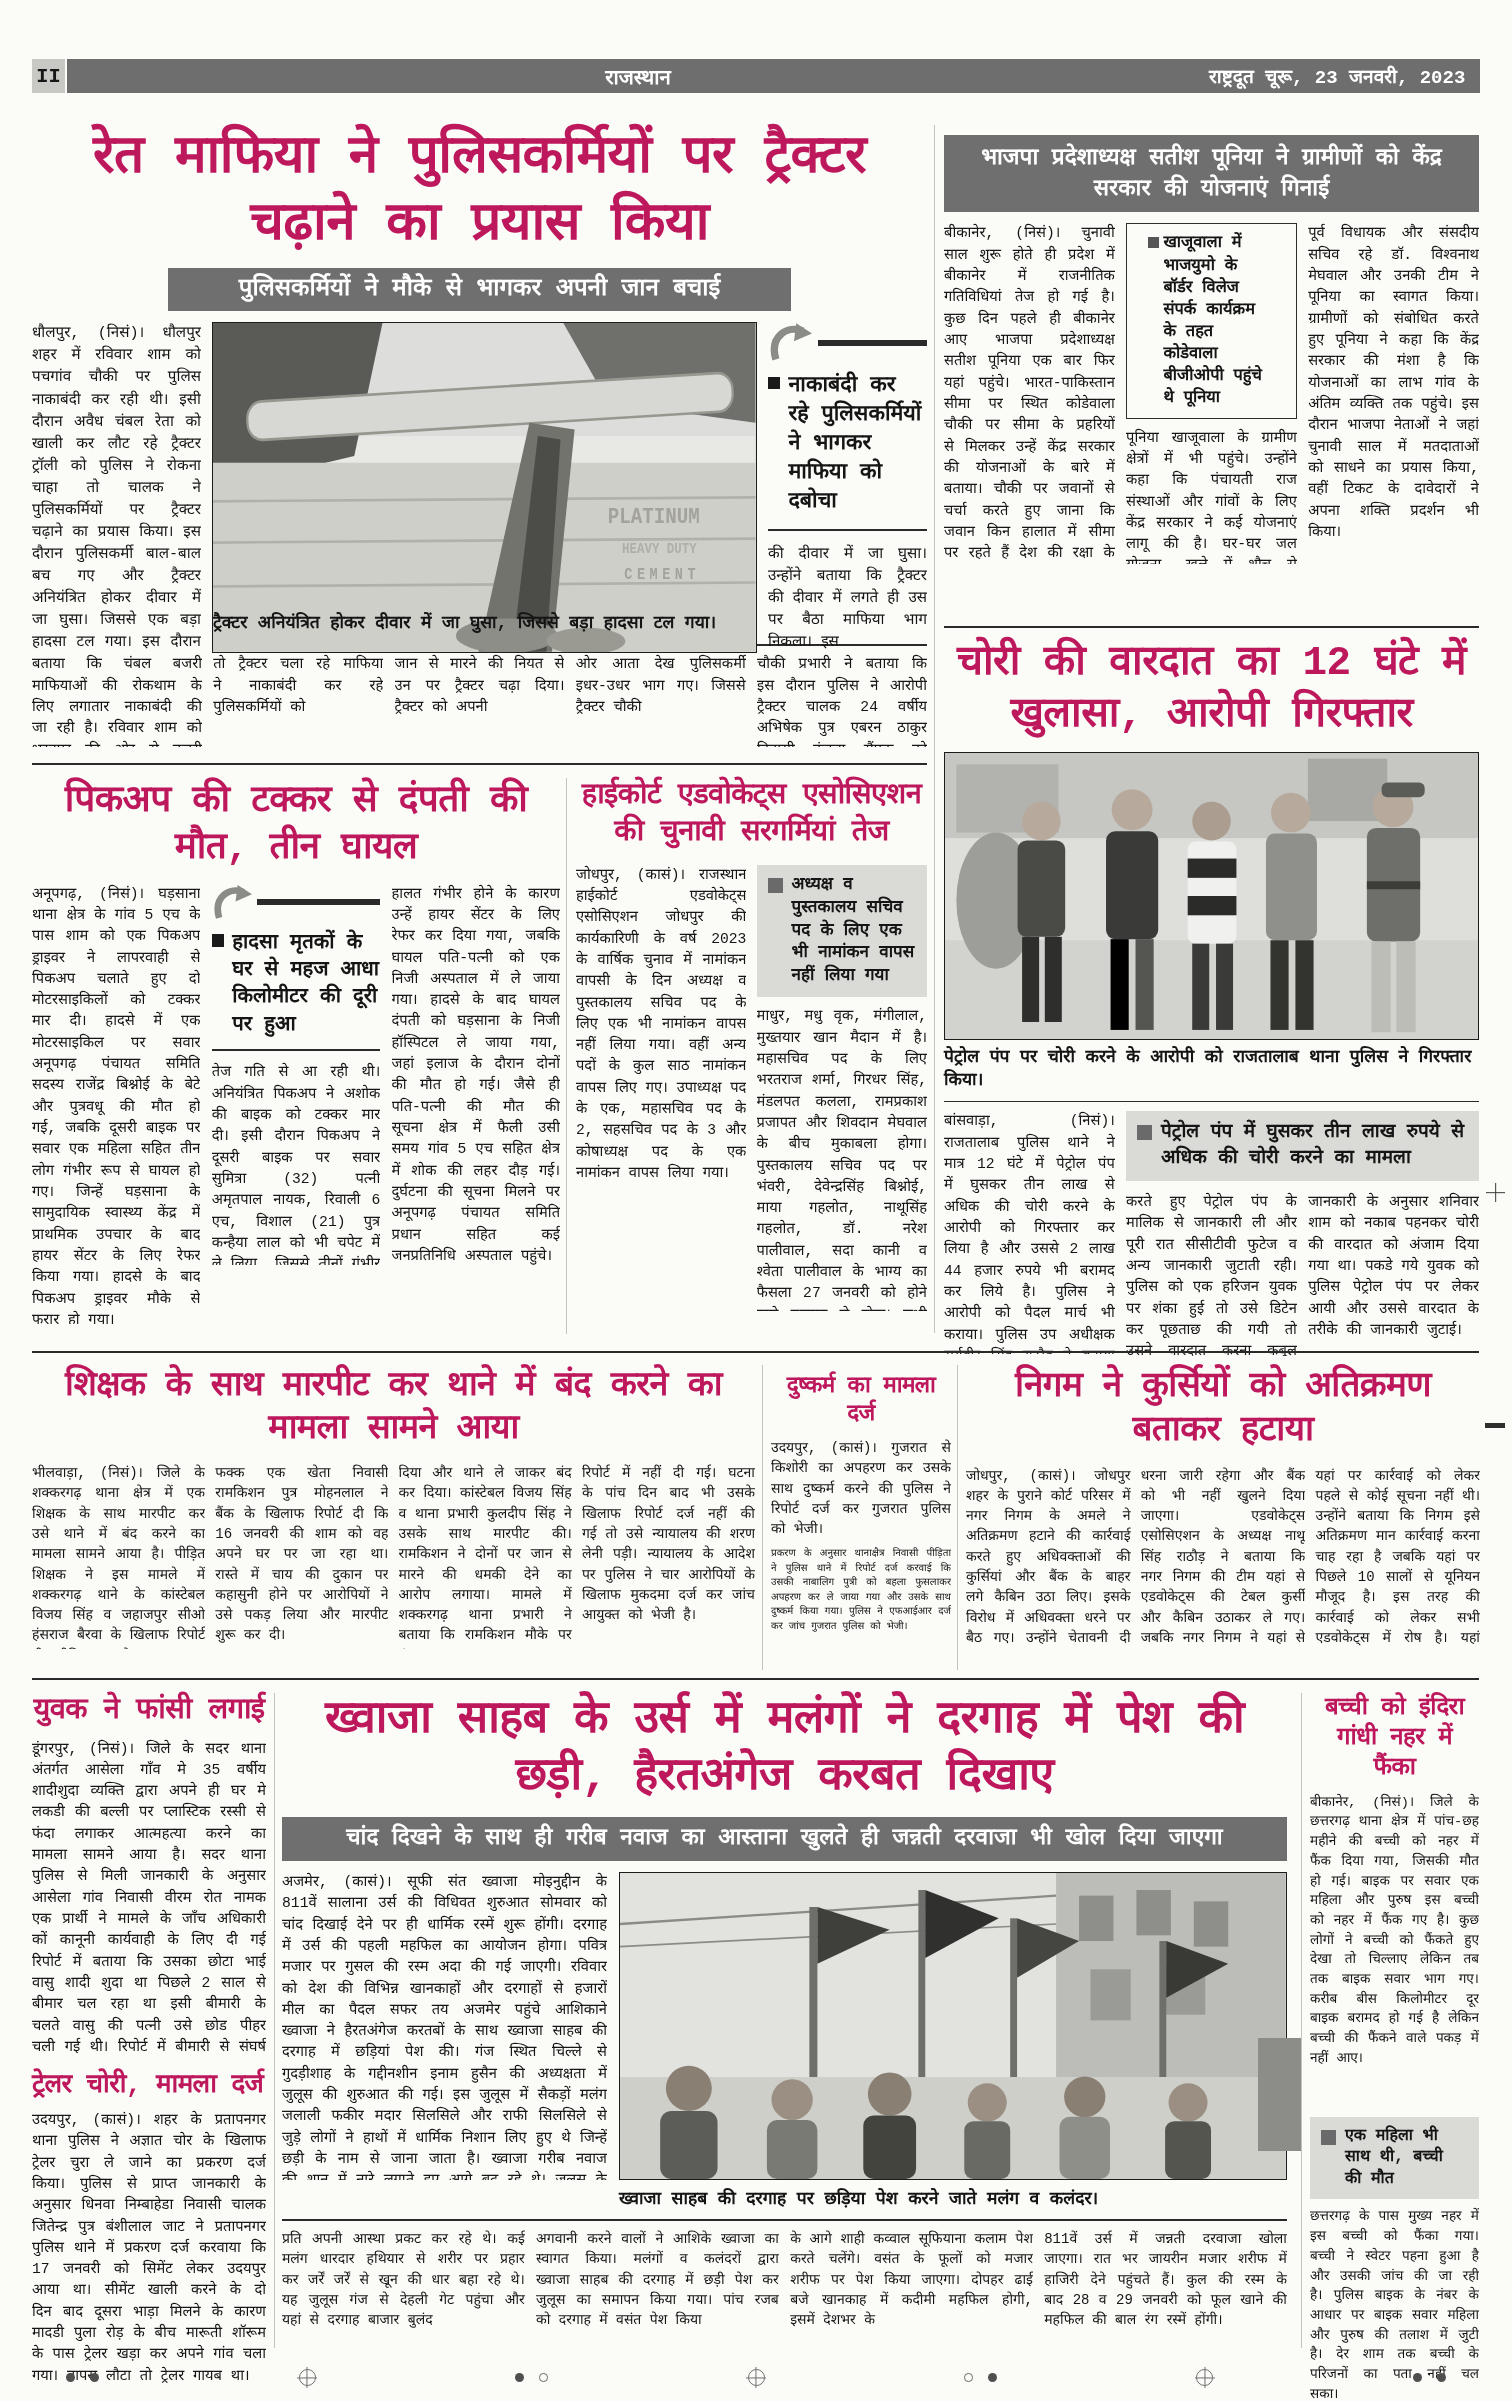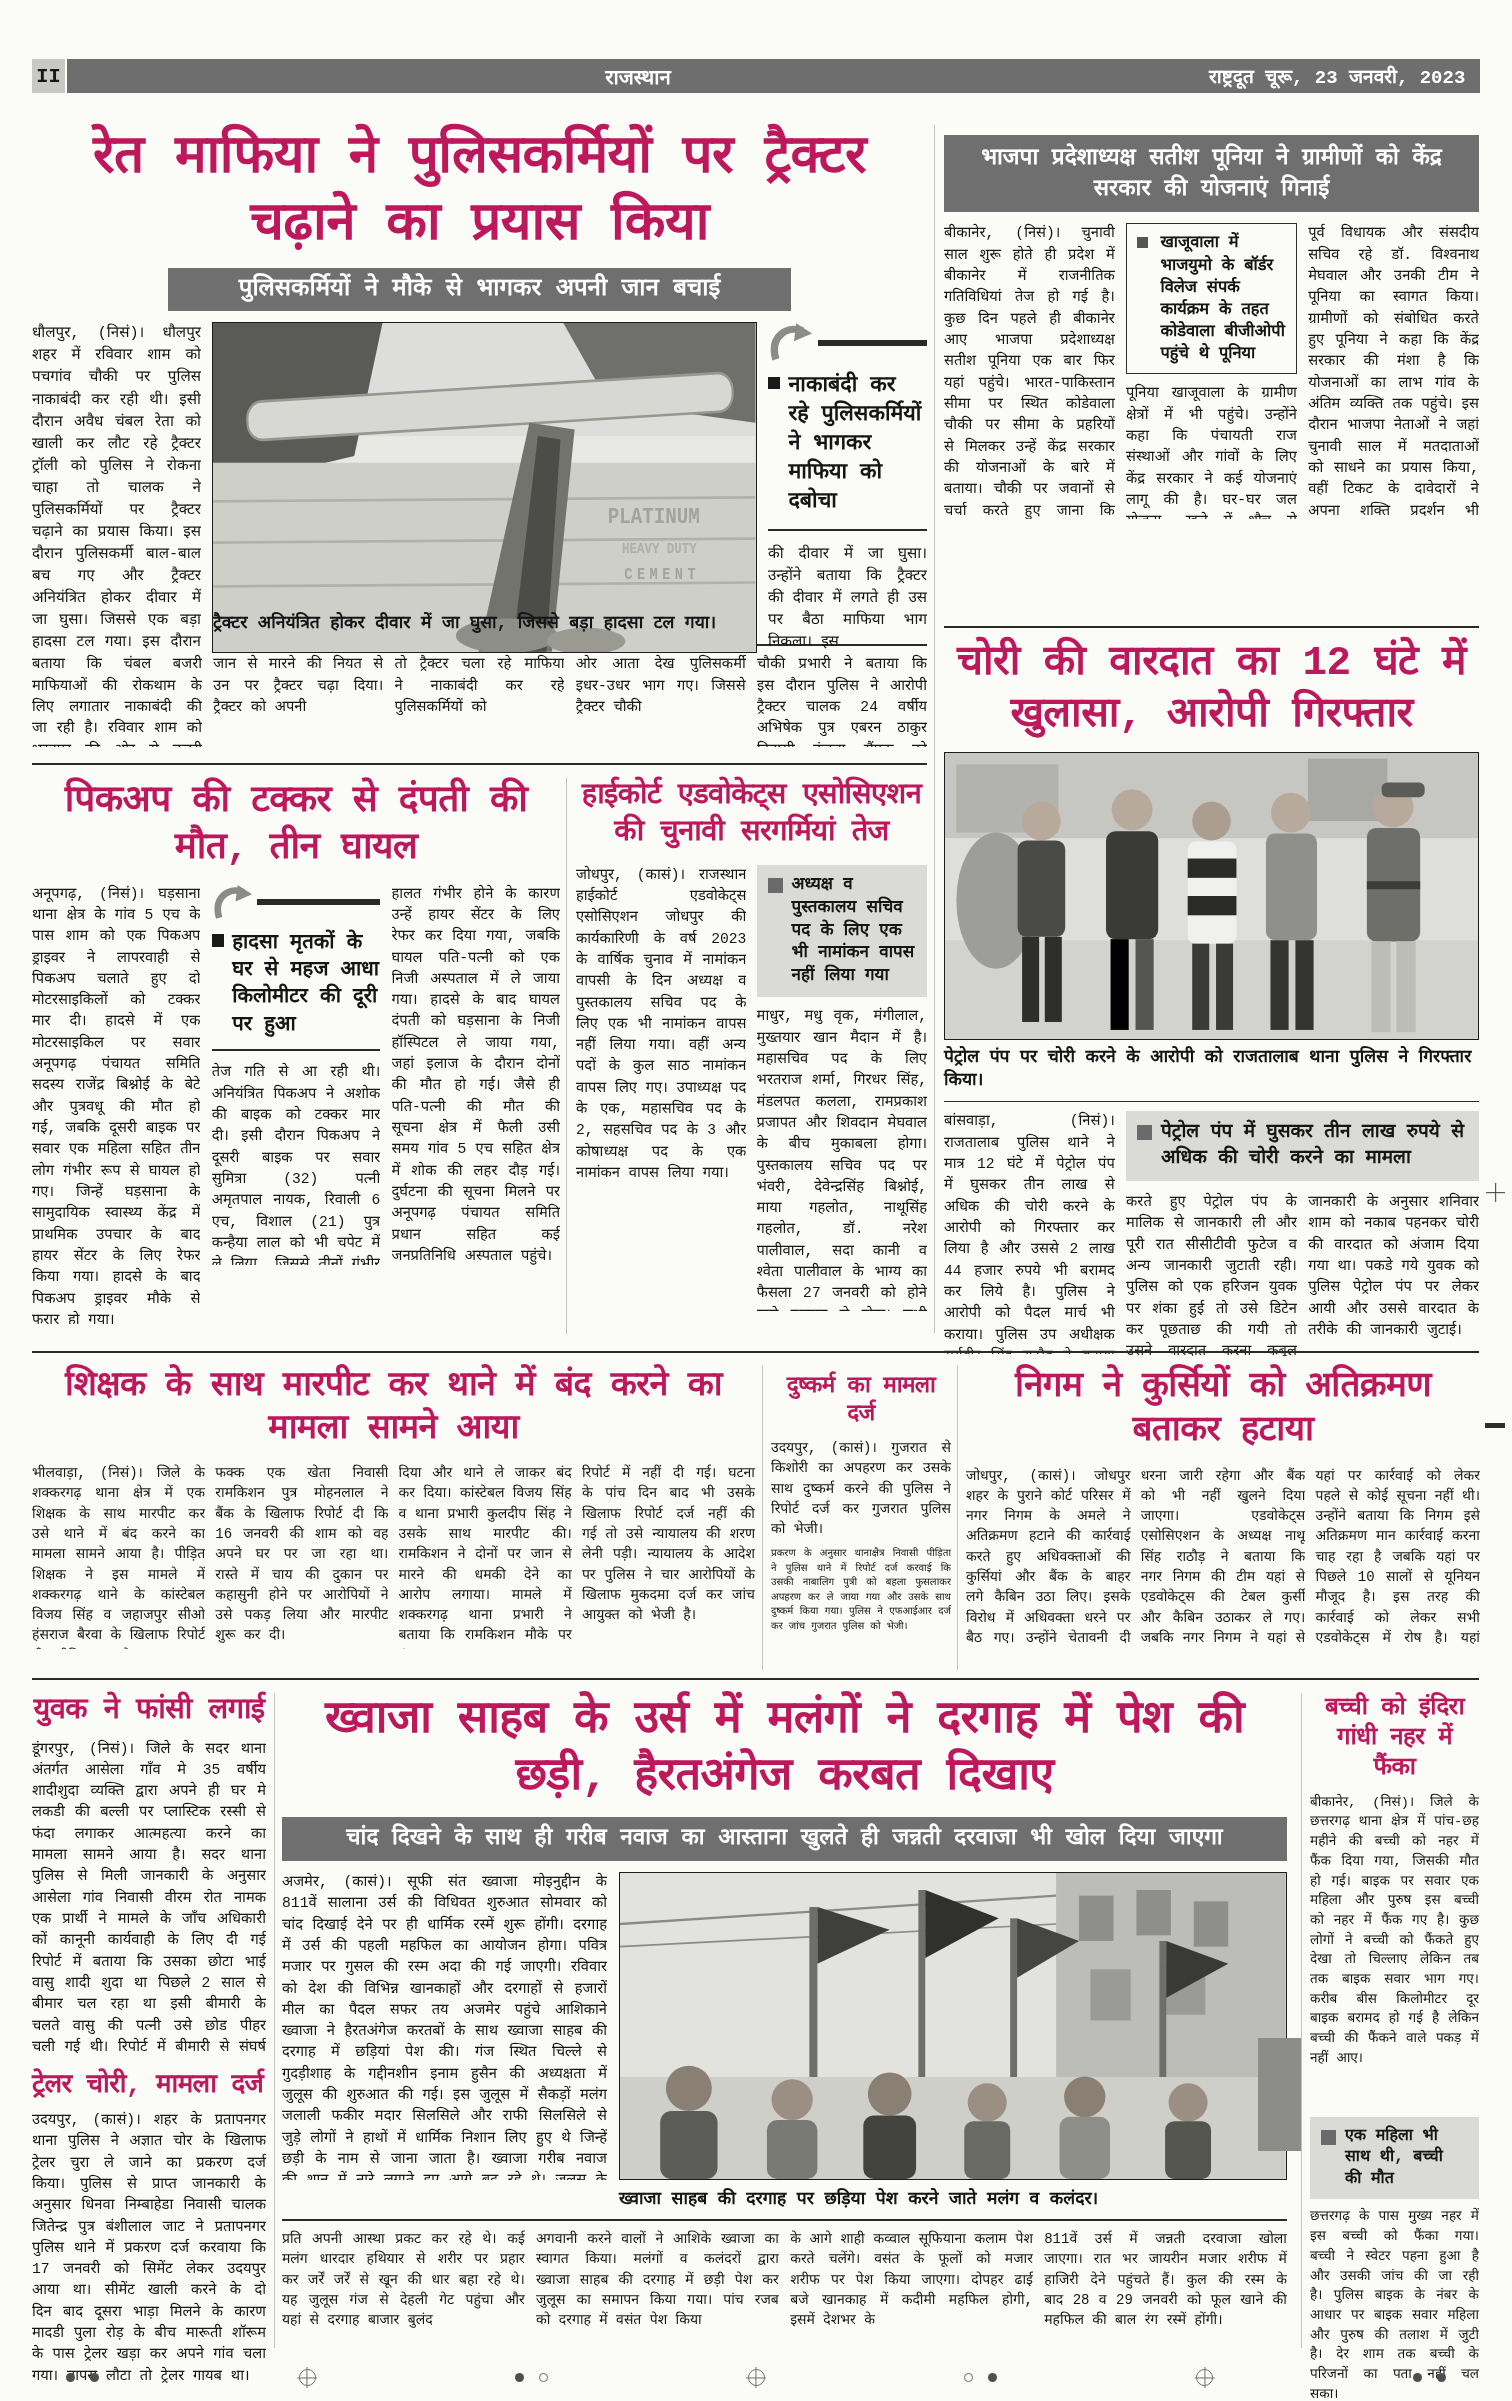--- a/index.html
+++ b/index.html
@@ -10,21 +10,21 @@
   .headline{font-weight:bold;text-align:center;line-height:1.26;letter-spacing:-0.6px;color:#be185d}
   .kicker{background:#6f6f6f;color:#fff;font-weight:bold;text-align:center;line-height:1.35}
   .col{text-align:justify;overflow:hidden;line-height:1.45}
   .cap{font-weight:bold;line-height:1.3}
   .rule{background:#2a2a2a}
   .vrule{position:absolute;width:1.1px;background:#c2c2be}
   .box{background:#dadad7;font-weight:bold;line-height:1.35;padding:9px 11.3px;display:flex;gap:9px;align-items:flex-start}
   .box .sq{flex:0 0 auto;width:14.7px;height:14.7px;background:#6a6a6a;margin-top:4.5px}
   .pq{font-weight:bold;line-height:1.35;display:flex;gap:8px;align-items:flex-start}
   .pq .sq{flex:0 0 auto;width:12.4px;height:12.4px;background:#1a1a1a;margin-top:5.6px}
-  .qframe{border:1.7px solid #2e2e2e;padding:8px 10px;font-weight:bold;line-height:1.35;display:flex;gap:12px}
+  .qframe{border:1.7px solid #2e2e2e;padding:8px 21px;font-weight:bold;line-height:1.35;display:flex;gap:4px}
   .qframe .sq{flex:0 0 auto;width:11.3px;height:11.3px;background:#555;margin-top:4.5px}
   .photo{border:1.7px solid #1c1c1c;background:#d6d6d2;overflow:hidden}
   .photo svg{display:block;width:100%;height:100%}
   .grid{display:grid}
   .dot{width:9px;height:9px;border-radius:50%;background:#4f4f4f}
   .odot{width:8.5px;height:8.5px;border-radius:50%;border:1.7px solid #6a6a6a;background:#fbfbf8}
   .reg{position:relative;width:17px;height:17px;border:1.1px solid #6f6f6f;border-radius:50%}
   .reg::before{content:"";position:absolute;left:50%;top:-2.8px;bottom:-2.8px;width:1.1px;background:#6f6f6f;transform:translateX(-50%)}
   .reg::after{content:"";position:absolute;top:50%;left:-2.8px;right:-2.8px;height:1.1px;background:#6f6f6f;transform:translateY(-50%)}
   .plus{position:relative;width:19px;height:19px}
@@ -81,22 +81,22 @@
           <span>नाकाबंदी कर रहे पुलिसकर्मियों ने भागकर माफिया को दबोचा</span>
         </div>
         <div class="rule" style="height:1.7px;margin:12.4px 0;"></div>
         <div class="col" style="font-size:15.2px;">की दीवार में जा घुसा। उन्होंने बताया कि ट्रैक्टर की दीवार में लगते ही उस पर बैठा माफिया भाग निकला। इस</div>
       </div>
     </div>
     <div class="cap" style="margin:8px 0 0 181px;font-size:17.5px;">ट्रैक्टर अनियंत्रित होकर दीवार में जा घुसा, जिससे बड़ा हादसा टल गया।</div>
     <div class="rule" style="height:2.3px;margin:9px 0 8px 181px;"></div>
     <div class="grid" style="grid-template-columns:repeat(5,1fr);gap:11.3px;height:93px;">
       <div class="col" style="font-size:14.7px;">बताया कि चंबल बजरी माफियाओं की रोकथाम के लिए लगातार नाकाबंदी की जा रही है। रविवार शाम को भरतपुर की ओर से बजरी खाली कर लौट रहे एक ट्रैक्टर को जब पुलिस ने रुकने का इशारा किया</div>
+      <div class="col" style="font-size:14.7px;">तो ट्रैक्टर चला रहे माफिया ने नाकाबंदी कर रहे पुलिसकर्मियों को</div>
       <div class="col" style="font-size:14.7px;">जान से मारने की नियत से उन पर ट्रैक्टर चढ़ा दिया। ट्रैक्टर को अपनी</div>
-      <div class="col" style="font-size:14.7px;">तो ट्रैक्टर चला रहे माफिया ने नाकाबंदी कर रहे पुलिसकर्मियों को</div>
       <div class="col" style="font-size:14.7px;">ओर आता देख पुलिसकर्मी इधर-उधर भाग गए। जिससे ट्रैक्टर चौकी</div>
       <div class="col" style="font-size:14.7px;">चौकी प्रभारी ने बताया कि इस दौरान पुलिस ने आरोपी ट्रैक्टर चालक 24 वर्षीय अभिषेक पुत्र एबरन ठाकुर निवासी कुंकरा सैंपऊ को गिरफ्तार कर लिया। साथ ही मौके से ट्रैक्टर ट्राली को जब्त कर लिया गया है।</div>
     </div>
   </div>
 
   <div class="abs" style="left:944px;top:125px;width:535px;">
     <div class="kicker" style="margin-top:10.2px;font-size:22.6px;padding:8px 22.6px;">भाजपा प्रदेशाध्यक्ष सतीश पूनिया ने ग्रामीणों को केंद्र सरकार की योजनाएं गिनाई</div>
     <div class="grid" style="grid-template-columns:repeat(3,1fr);gap:11.3px;margin-top:11.3px;height:282px;">
       <div class="col" style="font-size:14.7px;">बीकानेर, (निसं)। चुनावी साल शुरू होते ही प्रदेश में बीकानेर में राजनीतिक गतिविधियां तेज हो गई है। कुछ दिन पहले ही बीकानेर आए भाजपा प्रदेशाध्यक्ष सतीश पूनिया एक बार फिर यहां पहुंचे। भारत-पाकिस्तान सीमा पर स्थित कोडेवाला चौकी पर सीमा के प्रहरियों से मिलकर उन्हें केंद्र सरकार की योजनाओं के बारे में बताया। चौकी पर जवानों से चर्चा करते हुए जाना कि जवान किन हालात में सीमा पर रहते हैं देश की रक्षा के लिए ऊंटों पर किस तरह पहरा देते है।</div>
       <div>

